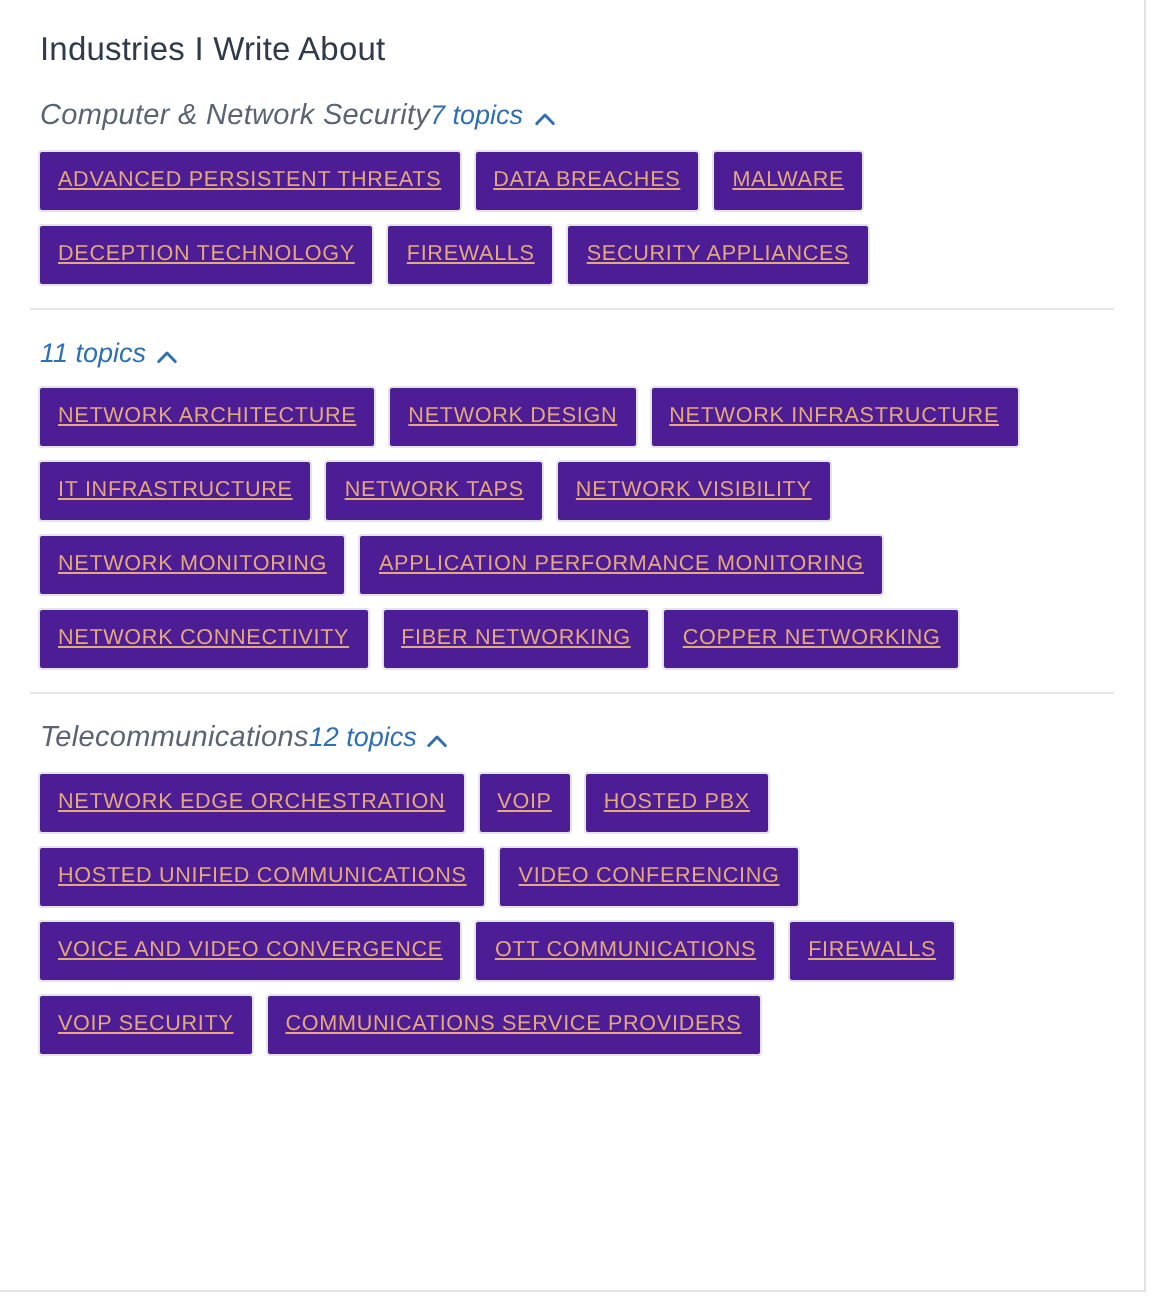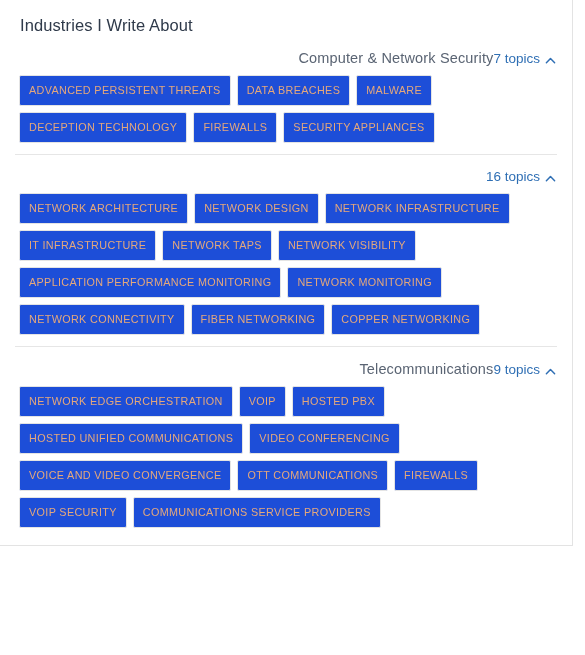--- a/index.html
+++ b/index.html
@@ -12,21 +12,21 @@
     height: 655px;
     overflow: hidden;
     font-family: "Liberation Sans", sans-serif;
     -webkit-font-smoothing: antialiased;
   }
 
   .card {
     position: relative;
     box-sizing: border-box;
     width: 573px;
-    height: 546px;
+    height: 646px;
     background: #ffffff;
     border-right: 1px solid #e3e3e3;
     border-bottom: 1px solid #e3e3e3;
     padding: 0 14px 0 14px;
   }
 
   .page-title {
     font-size: 16.5px;
     color: #2f3a4a;
     letter-spacing: 0.1px;
@@ -42,22 +42,23 @@
 
   .section-divider {
     height: 1px;
     background: #e6e6e6;
     margin: 0 1px;
   }
 
   .section-header {
     display: flex;
     align-items: baseline;
-    justify-content: flex-end;
+    justify-content: flex-start;
     padding: 13px 2px 7px 6px;
+    font-style: italic;
   }
 
   .section-name {
     font-size: 14.5px;
     color: #5a6473;
     letter-spacing: 0.15px;
     line-height: 19px;
   }
 
   .section-toggle {
@@ -85,29 +86,30 @@
     flex-wrap: wrap;
     gap: 6px;
     padding: 0 2px 11px 5px;
     align-content: flex-start;
   }
 
   .tag {
     box-sizing: border-box;
     border: 1px solid #e4e4e4;
     border-radius: 2px;
-    background: #1d4ed8;
+    background: #4c1d95;
     color: #e5a87c;
     font-size: 10.8px;
     letter-spacing: 0.35px;
     line-height: 13px;
     padding: 8px 9px 8px 9px;
     white-space: nowrap;
     cursor: pointer;
     text-transform: uppercase;
+    text-decoration: underline;
   }
 </style>
 </head>
 <body>
 
 <div class="card">
   <div class="page-title">Industries I Write About</div>
   <div id="sections-root">
       <div class="section">
         <div class="section-header">
@@ -127,48 +129,48 @@
           <div class="tag">MALWARE</div>
           <div class="tag">DECEPTION TECHNOLOGY</div>
           <div class="tag">FIREWALLS</div>
           <div class="tag">SECURITY APPLIANCES</div>
         </div>
       </div>
       <div class="section">
         <div class="section-divider"></div>
         <div class="section-header">
           <div class="section-toggle">
-            <span>16 topics</span>
+            <span>11 topics</span>
             <span class="chevron-up">
               <svg viewBox="0 0 12 12" width="11" height="11">
                 <polyline points="1.5,8.5 6,3.8 10.5,8.5" fill="none" stroke="#2f6fb4" stroke-width="1.6" stroke-linecap="round" stroke-linejoin="round"></polyline>
               </svg>
             </span>
           </div>
         </div>
         <div class="tag-list">
           <div class="tag">NETWORK ARCHITECTURE</div>
           <div class="tag">NETWORK DESIGN</div>
           <div class="tag">NETWORK INFRASTRUCTURE</div>
           <div class="tag">IT INFRASTRUCTURE</div>
           <div class="tag">NETWORK TAPS</div>
           <div class="tag">NETWORK VISIBILITY</div>
+          <div class="tag">NETWORK MONITORING</div>
           <div class="tag">APPLICATION PERFORMANCE MONITORING</div>
-          <div class="tag">NETWORK MONITORING</div>
           <div class="tag">NETWORK CONNECTIVITY</div>
           <div class="tag">FIBER NETWORKING</div>
           <div class="tag">COPPER NETWORKING</div>
         </div>
       </div>
       <div class="section">
         <div class="section-divider"></div>
         <div class="section-header">
           <div class="section-name">Telecommunications</div>
           <div class="section-toggle">
-            <span>9 topics</span>
+            <span>12 topics</span>
             <span class="chevron-up">
               <svg viewBox="0 0 12 12" width="11" height="11">
                 <polyline points="1.5,8.5 6,3.8 10.5,8.5" fill="none" stroke="#2f6fb4" stroke-width="1.6" stroke-linecap="round" stroke-linejoin="round"></polyline>
               </svg>
             </span>
           </div>
         </div>
         <div class="tag-list">
           <div class="tag">NETWORK EDGE ORCHESTRATION</div>
           <div class="tag">VOIP</div>

